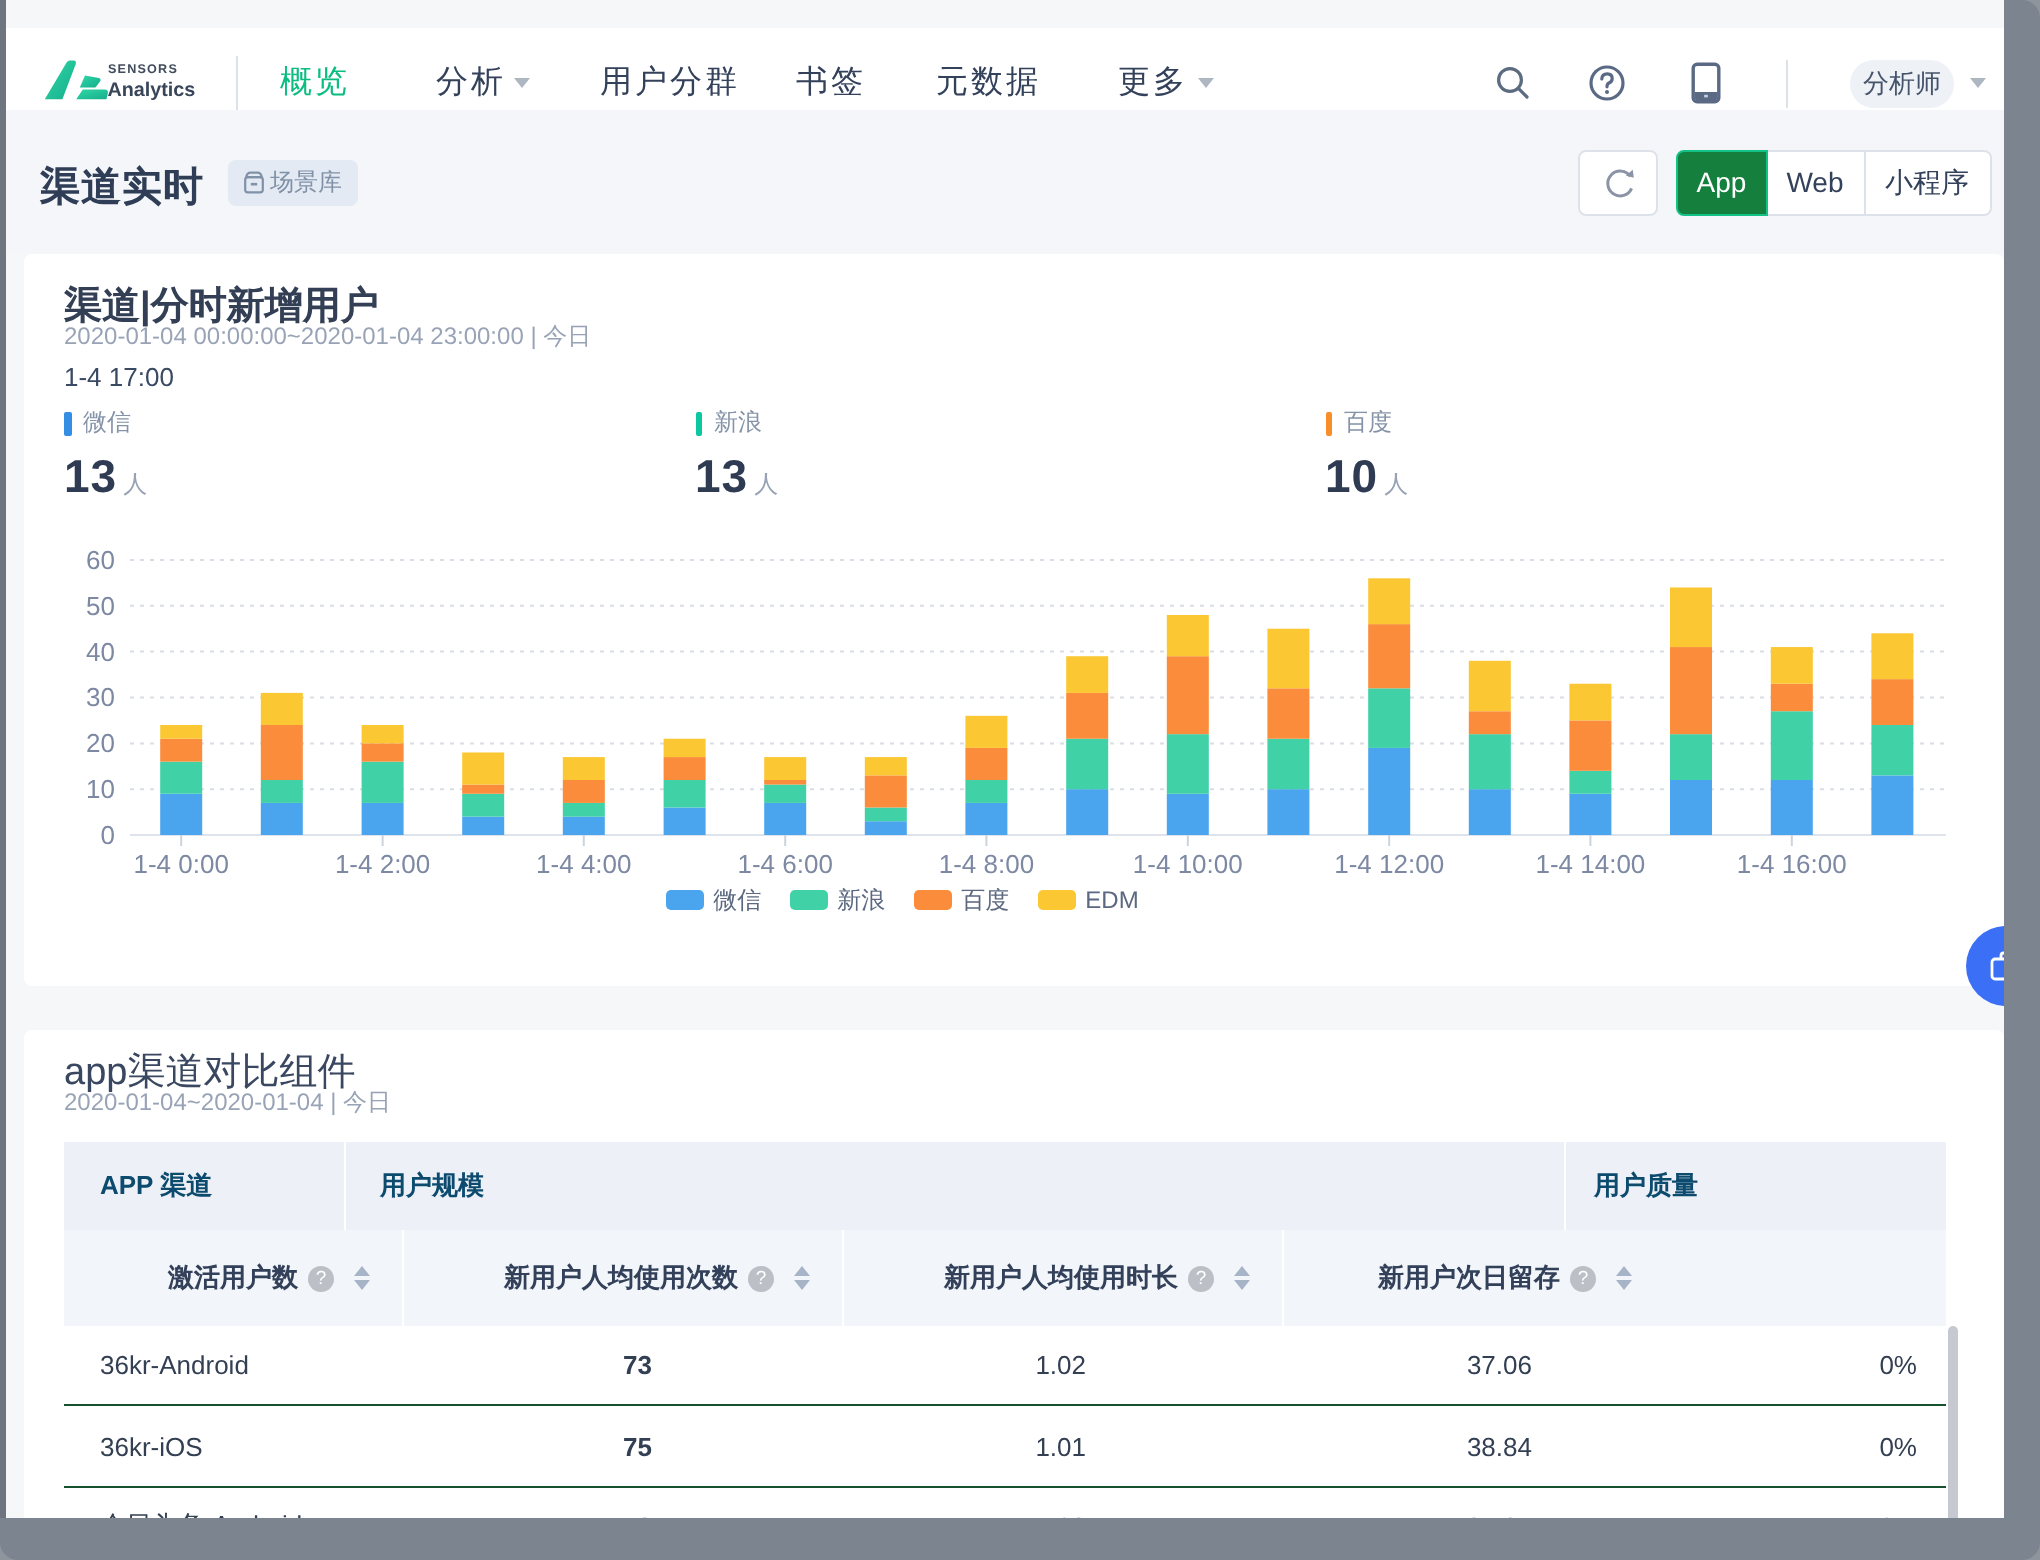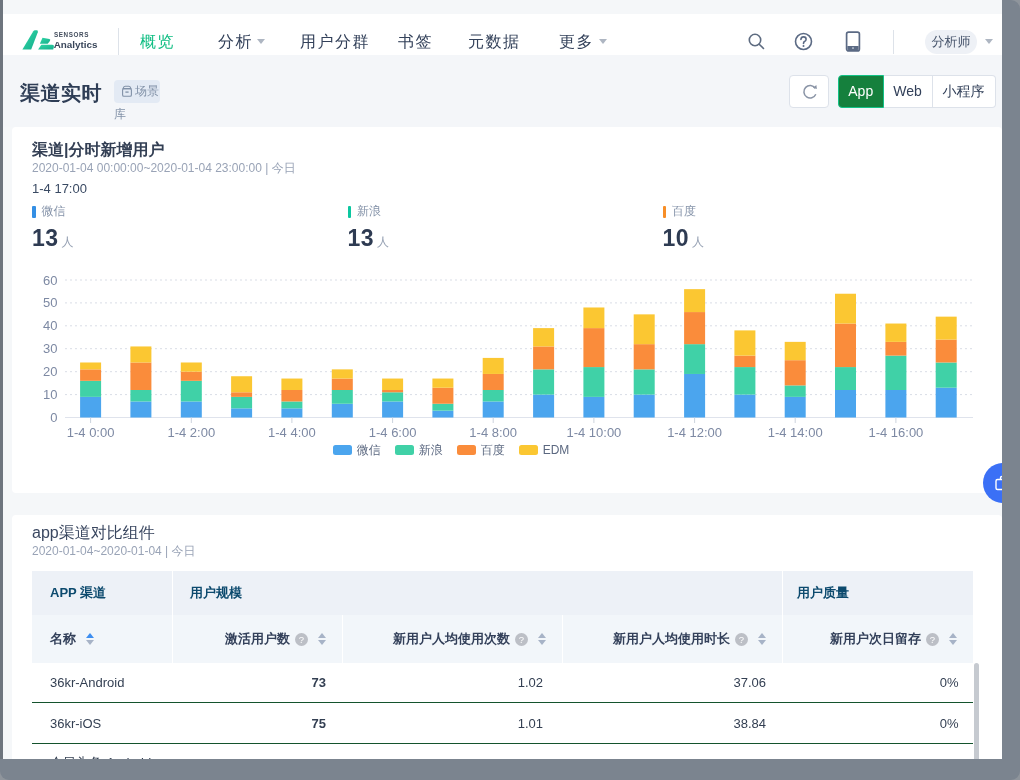--- a/index.html
+++ b/index.html
@@ -12,32 +12,32 @@
   
   .nav { position:absolute; left:0; top:0; width:1002px; height:55px; background:#fff;margin-top:14px; }
   .nav-item { position:absolute; top:0; height:55px; line-height:55px; font-size:16px; letter-spacing:1.5px; color:#33415a; white-space:nowrap; }
   .nav-item.active { color:#0cbd81; }
   .vdiv { position:absolute; width:1px; background:#dde2e9; }
   .caret { position:absolute; width:0; height:0; border-left:4.5px solid transparent; border-right:4.5px solid transparent; border-top:5px solid #aeb6c2; }
   .pill { position:absolute; background:#eef1f6; border-radius:12px; font-size:13px; color:#46546b; text-align:center; }
   
   .toolbar { position:absolute; left:0; top:55px; width:1002px; height:72px; background:#f4f6f9; }
   .pagetitle { position:absolute; left:20px; top:25px; font-size:20px; font-weight:bold; color:#2f3e56; letter-spacing:0.5px; }
-  .scene-tag { position:absolute; left:114px; top:24.5px; width:46px; height:23px; background:#e3eaf4; border-radius:4px; color:#8191a7; font-size:12px; line-height:23px; }
+  .scene-tag { position:absolute; left:114px; top:24.5px; width:65px; height:23px; background:#e3eaf4; border-radius:4px; color:#8191a7; font-size:12px; line-height:23px; }
   .btn { position:absolute; background:#fff; border:1px solid #dde2ea; border-radius:4px; top:19.5px; height:33px; }
   .seg { position:absolute; top:19.5px; height:33px; display:flex; }
   .seg > div { height:33px; line-height:31px; text-align:center; font-size:14px; color:#33415a; background:#fff; border:1px solid #dde2ea; border-left:none; }
   .seg > div.on { background:#15803d; color:#fff; border-color:#13c287; }
   .seg > div:first-child { border-radius:4px 0 0 4px; border-left:1px solid #13c287; }
   .seg > div:last-child { border-radius:0 4px 4px 0; }
   
   .card { position:absolute; left:12px; width:990px; background:#fff; border-radius:4px; }
   .card1 { top:127px; height:365.5px; }
   .card2 { top:515px; height:244px; border-radius:4px 4px 0 0; }
-  .ctitle { position:absolute; left:20px; font-size:16px; font-weight:bold; color:#333f54; }
+  .ctitle { position:absolute; left:20px; font-size:19px; font-weight:bold; color:#333f54; }
   .csub { position:absolute; left:20px; font-size:12px; color:#99a3b6; }
   .curtime { position:absolute; left:20px; top:54px; font-size:13px; color:#3a4a63; }
   .stat { position:absolute; top:76px; }
   .stat .lab { display:flex; align-items:center; font-size:12px; color:#8593a9; }
   .stat .lab i { display:inline-block; width:3.5px; height:12px; margin-right:6px; border-radius:1px; }
   .stat .num { margin-top:5px; font-size:23px; letter-spacing:0.5px; font-weight:bold; color:#2e3b52; }
   .stat .num span { font-size:12px; font-weight:normal; color:#97a2b4; margin-left:3px; }
   .ax { font-size:13px; fill:#7d89a3; }
   .ax2 { font-size:13px; fill:#7d89a3; }
   .legend { position:absolute; left:-11px; top:314.5px; width:900px; display:flex; justify-content:center; align-items:center; font-size:12px; color:#5b6880; }
@@ -278,24 +278,20 @@
   <div class="card card2">
     <div class="ctitle" style="top:8px;font-weight:normal;color:#3a4760">app渠道对比组件</div>
     <div class="csub" style="top:28px">2020-01-04~2020-01-04 | 今日</div>
     <div class="tbl">
       <div class="trow tg">
         <div class="c1">APP 渠道</div>
         <div style="width:610px;padding-left:17px">用户规模</div>
         <div class="c5" style="padding-left:14px;border-right:none">用户质量</div>
       </div>
       <div class="trow th">
-        <div class="c1">名称<span class="sorter">
-              <b class="up on"></b>
-              <b class="dn"></b>
-            </span></div>
         <div class="c2">激活用户数<span class="qm">?</span><span class="sorter">
               <b class="up"></b>
               <b class="dn"></b>
             </span></div>
         <div class="c3">新用户人均使用次数<span class="qm">?</span><span class="sorter">
               <b class="up"></b>
               <b class="dn"></b>
             </span></div>
         <div class="c4">新用户人均使用时长<span class="qm">?</span><span class="sorter">
               <b class="up"></b>

